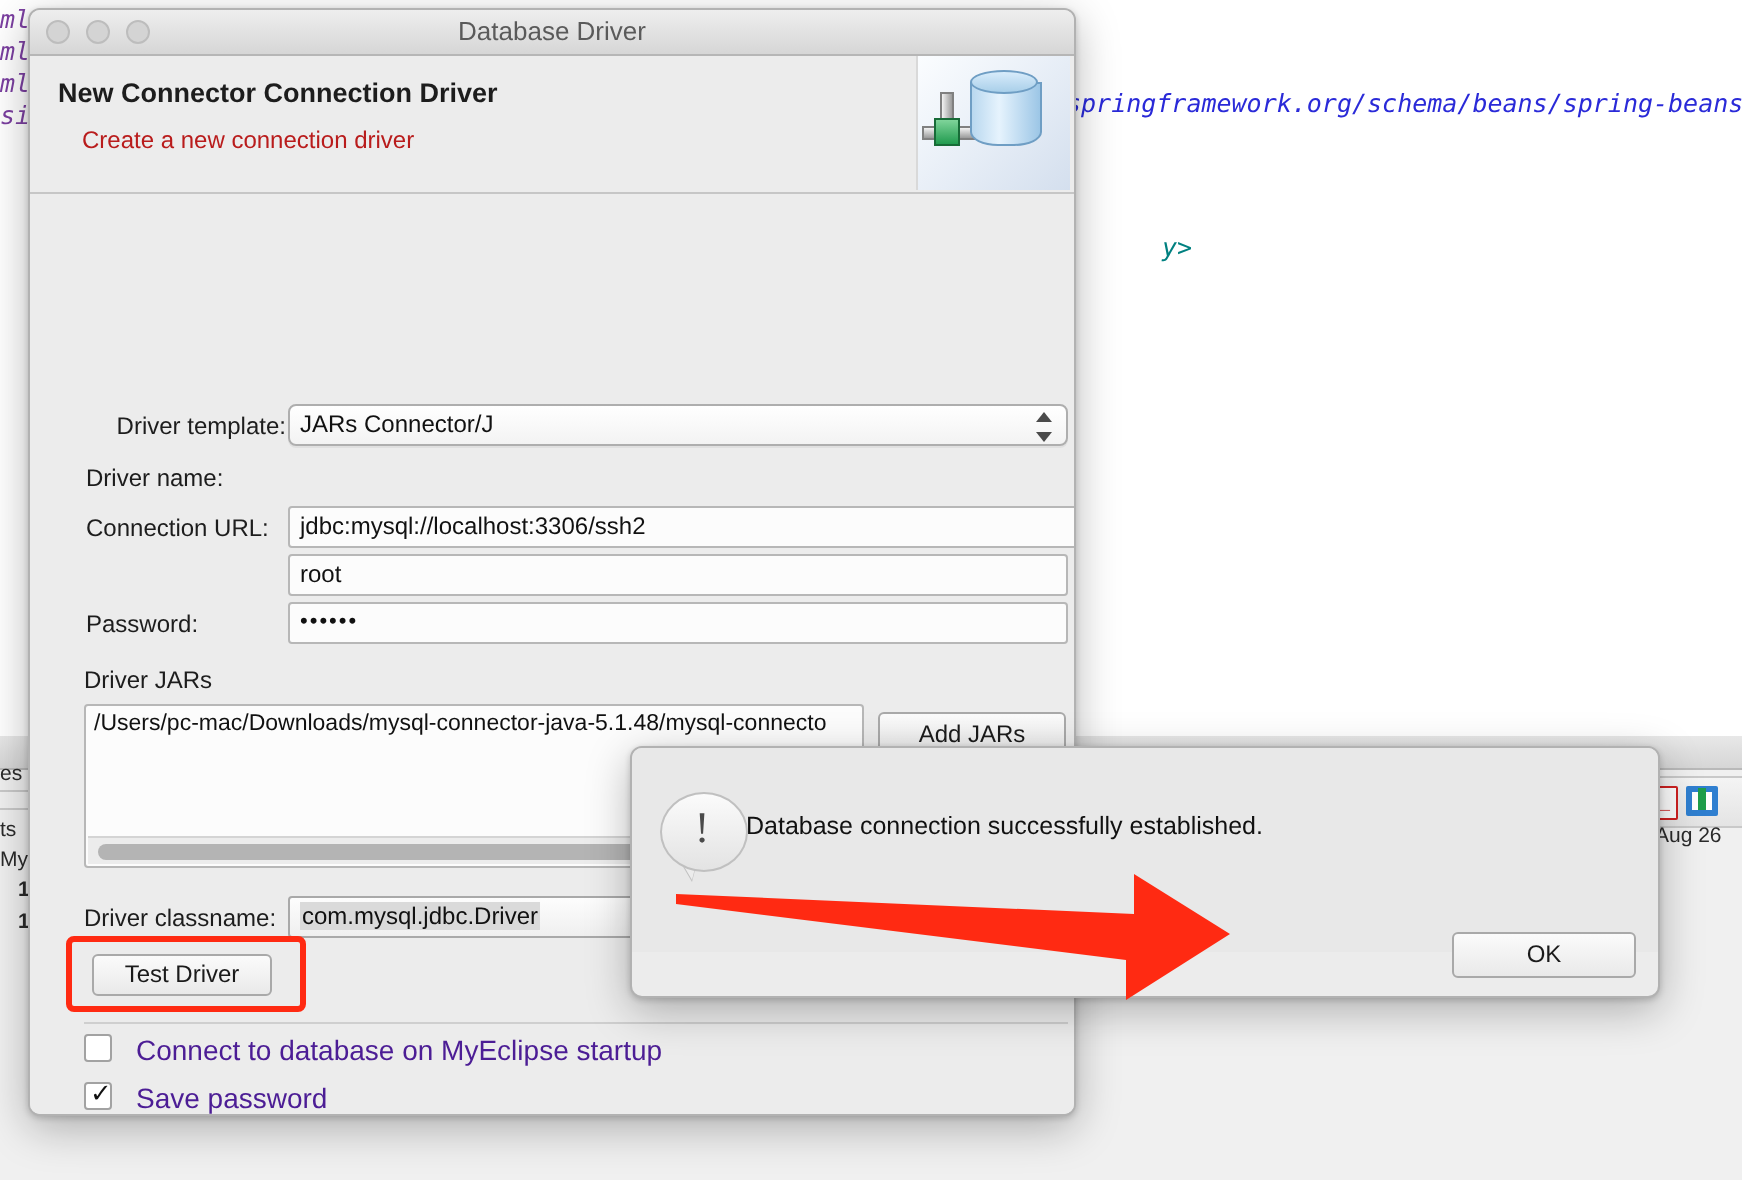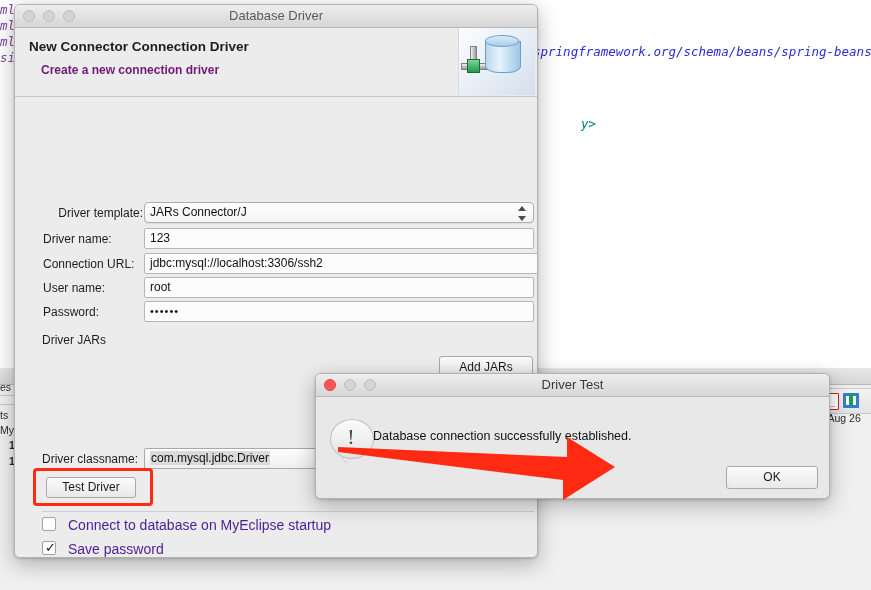--- a/index.html
+++ b/index.html
@@ -100,21 +100,21 @@
   .wiz-header {
     position: relative; height: 68px; background: #ececec;
     border-bottom: 1px solid #c6c6c6;
   }
   .wiz-title {
     position: absolute; left: 14px; top: 11px;
     font-size: 13.5px; font-weight: bold; color: #1d1d1d;
   }
   .wiz-sub {
     position: absolute; left: 26px; top: 35px;
-    font-size: 12px; color: #701a75; font-weight: bold;
+    font-size: 12px; color: #b91c1c;
   }
   .wiz-banner-img {
     position: absolute; right: 2px; top: 0px; width: 76px; height: 67px;
     background: linear-gradient(135deg,#fbfdff 0%, #e6edf6 55%, #d4dfee 100%);
     border-left: 1px solid #d9d9d9;
   }
   .db-cyl { position: absolute; left: 26px; top: 7px; width: 34px; height: 40px; }
   .db-cyl .body {
     position: absolute; left: 0; top: 6px; width: 34px; height: 30px;
     background: linear-gradient(90deg,#b9d8ef,#e6f3fd 40%,#9cc6e6);
@@ -341,32 +341,36 @@
       <div class="flabel" style="left:28px; top:106px; width:100px;text-align:right;">Driver template:</div>
       <div class="finput combo" style="left:129px; top:105px; width:390px;">
         <span>JARs Connector/J</span>
         <span class="combo-arrows">
             <i class="up"></i>
             <i class="dn"></i>
           </span>
       </div>
 
       <div class="flabel" style="left:28px; top:132px; width:100px;">Driver name:</div>
-      <div class="finput" style="left:129px; top:131px; width:390px;">123</div>
 
       <div class="flabel" style="left:28px; top:157px; width:100px;">Connection URL:</div>
       <div class="finput" style="left:129px; top:156px; width:465px;">jdbc:mysql://localhost:3306/ssh2</div>
 
-      <div class="flabel" style="left:28px; top:181px; width:100px;">User name:</div>
       <div class="finput" style="left:129px; top:180px; width:390px;">root</div>
 
       <div class="flabel" style="left:28px; top:205px; width:100px;">Password:</div>
       <div class="finput pwd-dots" style="left:129px; top:204px; width:390px;">••••••</div>
 
       <div class="grp-label" style="left:27px; top:236px;">Driver JARs</div>
+      <div class="jarlist" style="left:27px; top:255px; width:390px; height:82px;">
+        <div class="item">/Users/pc-mac/Downloads/mysql-connector-java-5.1.48/mysql-connecto</div>
+        <div class="jar-scroll-track">
+          <div class="jar-scroll-thumb"></div>
+        </div>
+      </div>
 
       <div class="btn" style="left:424px; top:259px; width:94px; height:22px; line-height:20px;">Add JARs</div>
       <div class="btn" style="left:424px; top:286px; width:94px; height:22px; line-height:20px;">Remove</div>
 
       <div class="flabel" style="left:27px; top:352px;">Driver classname:</div>
       <div class="dd" style="left:129px; top:351px; width:390px; height:21px;">
         <span class="selhl">com.mysql.jdbc.Driver</span>
         <span class="caret">
             <i></i>
           </span>
@@ -385,28 +389,20 @@
         <span class="chk">
             <span class="tick">✓</span>
           </span>
         <span class="chk-label" style="left:26px; top:1px; width:300px;">Save password</span>
       </div>
 
     </div>
   </div>
 
   <div class="win" id="drivertest">
-    <div class="titlebar active">
-      <div class="lights">
-        <span class="light close-on"></span>
-        <span class="light"></span>
-        <span class="light"></span>
-      </div>
-      <div class="title">Driver Test</div>
-    </div>
     <div class="dt-body">
       <div class="dt-icon">
         <div class="tail"></div>
         <div class="bubble"></div>
         <div class="bang">!</div>
       </div>
       <div class="dt-msg">Database connection successfully established.</div>
     </div>
   </div>
 

